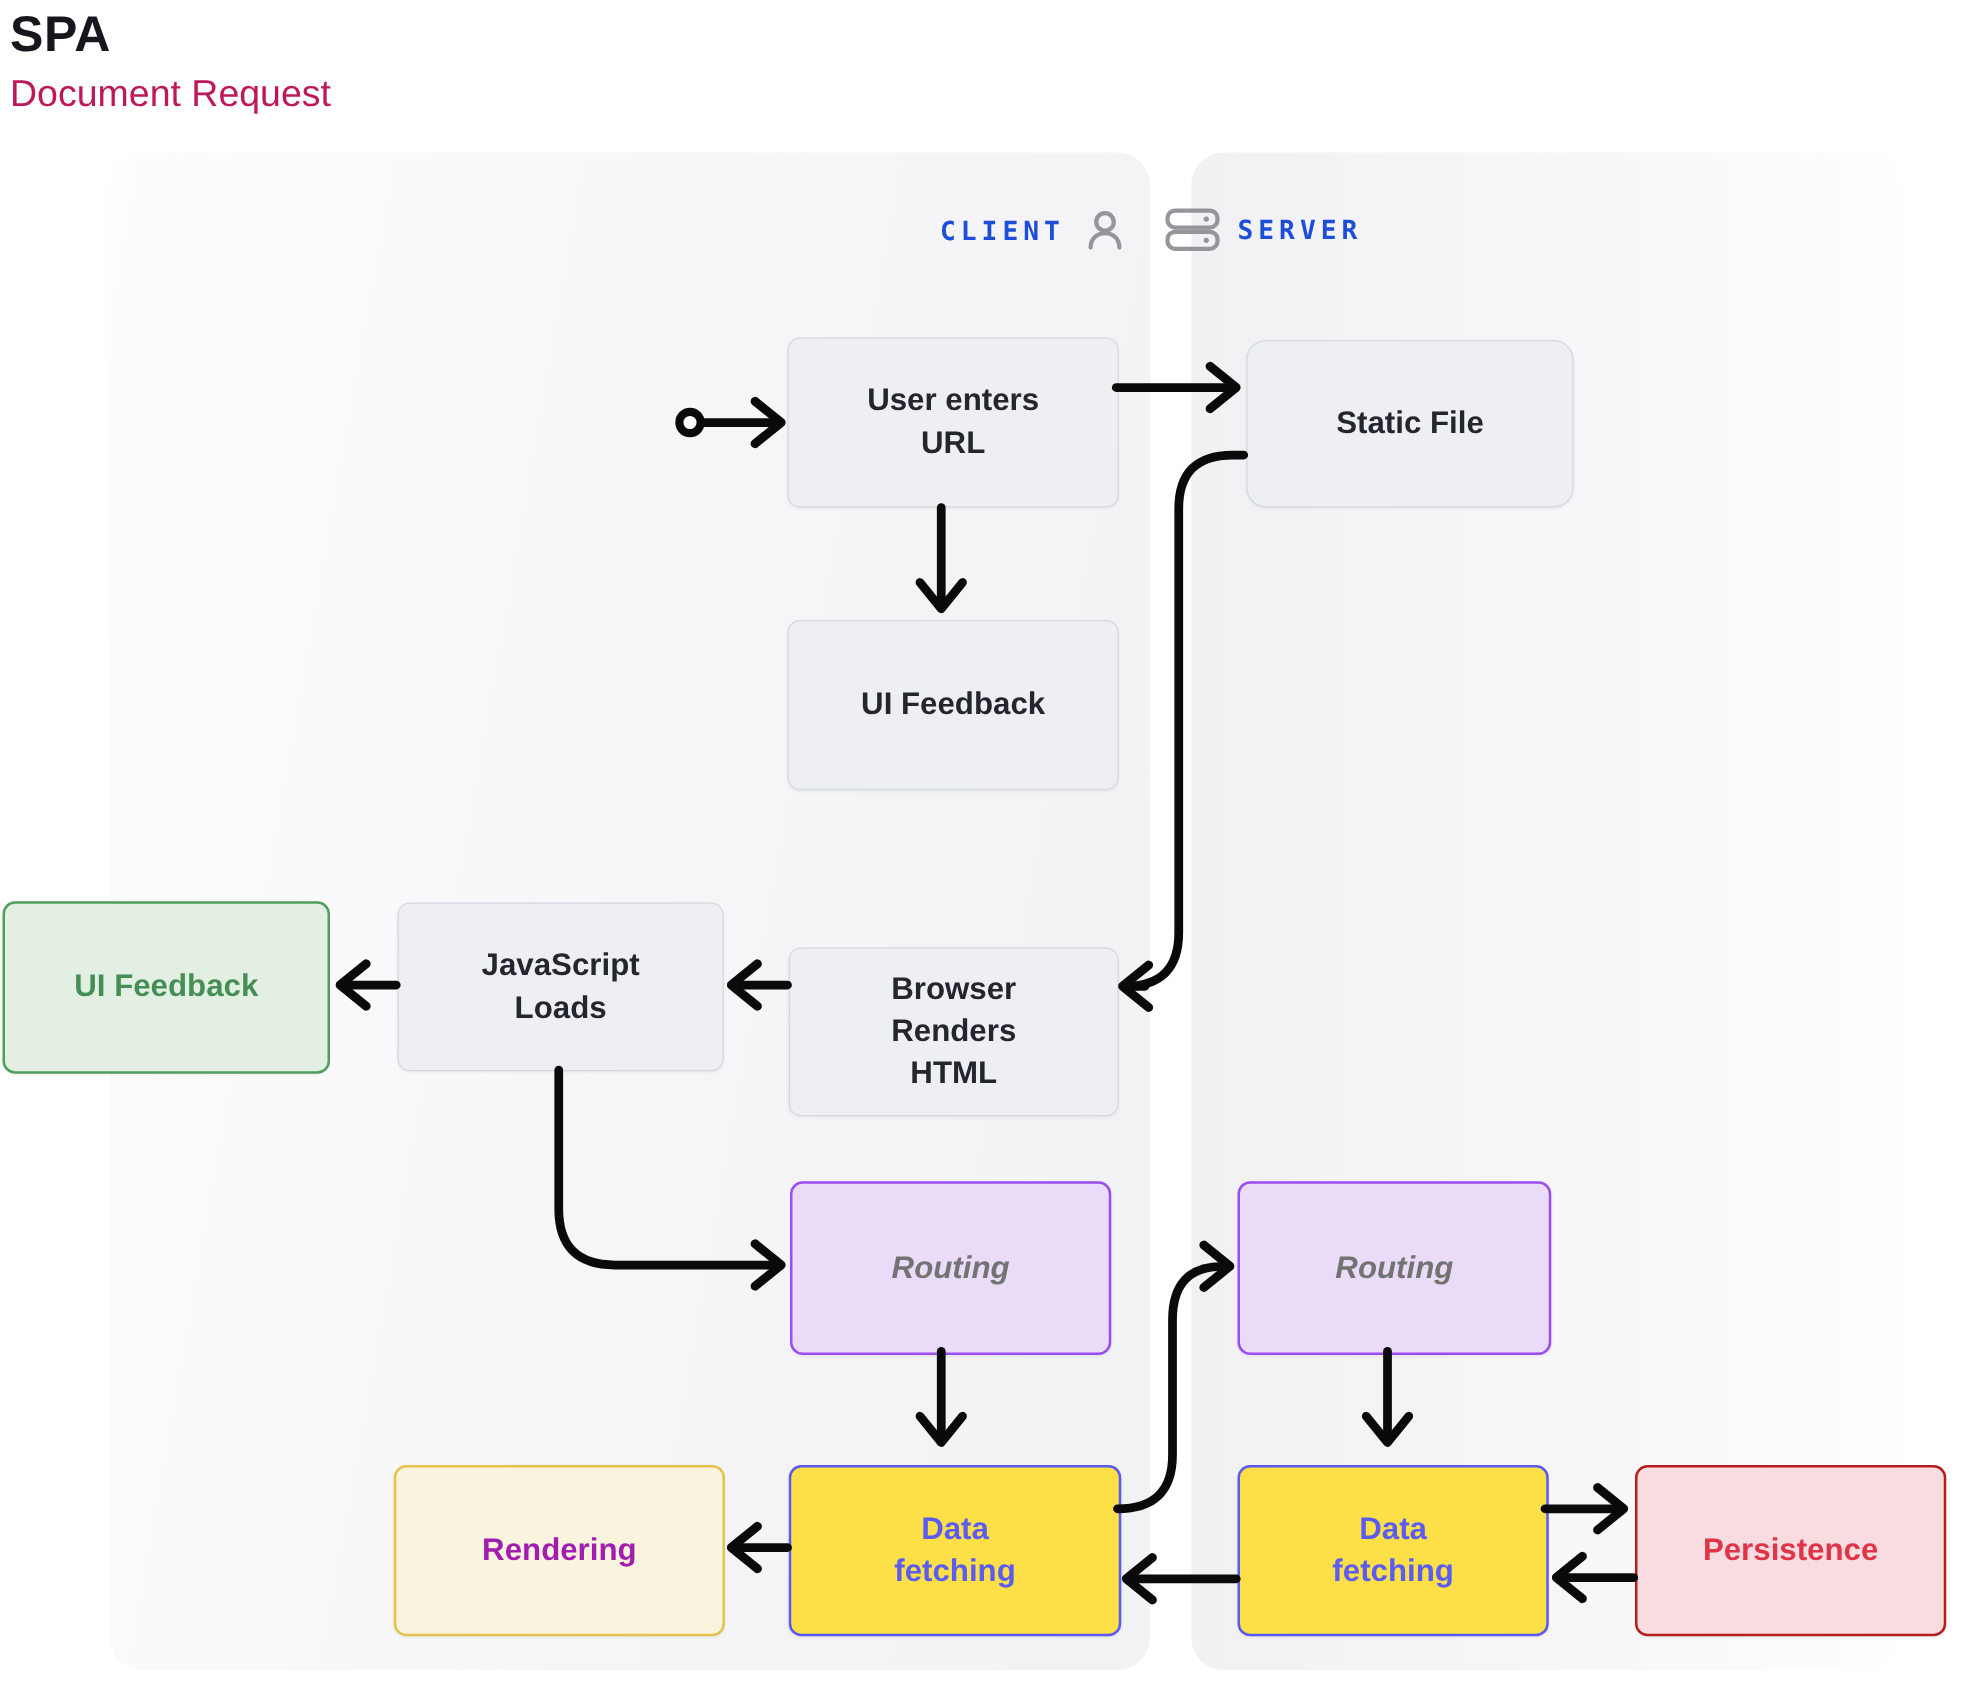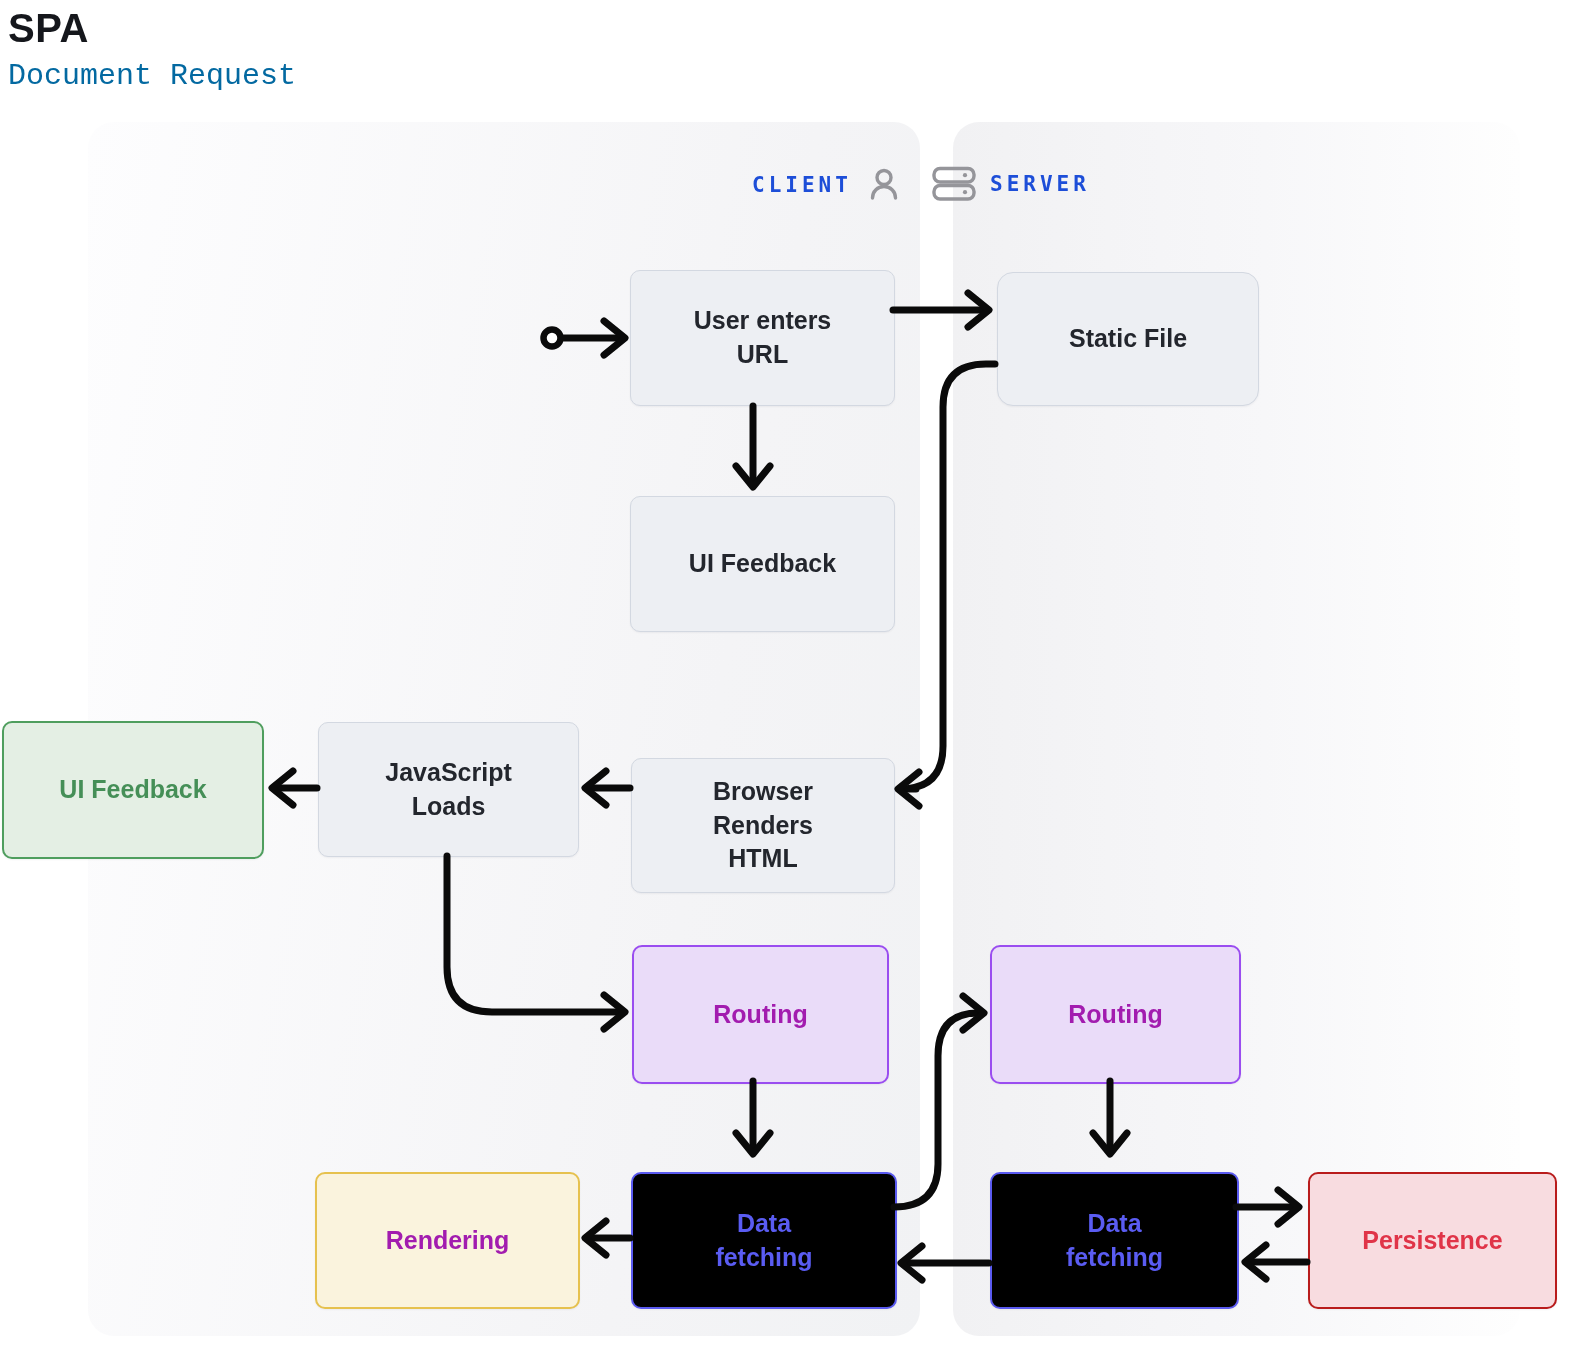--- a/index.html
+++ b/index.html
@@ -2,43 +2,43 @@
 <html><head>
 <meta charset="utf-8">
 <style>
   html,body{margin:0;padding:0;}
   body{
     width:1584px;height:1350px;position:relative;background:#ffffff;
     font-family:"Liberation Sans",sans-serif;overflow:hidden;
   }
   .titleblock{position:absolute;left:8px;top:6px;}
   .title{font-size:40px;font-weight:800;color:#15171c;letter-spacing:.5px;}
-  .subtitle{font-family:Liberation Mono, monospace;font-size:30px;font-weight:500;color:#0369a1;margin-top:8px;}
+  .subtitle{font-family:Liberation Sans, sans-serif;font-size:30px;font-weight:500;color:#be185d;margin-top:8px;}
 
   .panel{position:absolute;top:122px;height:1214px;border-radius:26px;}
   .panel-client{left:88px;width:832px;background:linear-gradient(100deg,#fdfdfe 0%,#f4f4f6 70%,#f1f2f4 100%);}
   .panel-server{left:953px;width:567px;background:linear-gradient(90deg,#f1f1f3 0%,#f7f7f9 55%,#fefefe 100%);}
 
   .panel-header{position:absolute;top:166px;display:flex;align-items:center;gap:14px;z-index:3;}
   .panel-header .label{
     font-family:"DejaVu Sans Mono",monospace;font-size:21px;font-weight:700;
     letter-spacing:4px;color:#1d4ed8;
   }
   .hdr-client{left:752px;}
   .hdr-server{left:932px;justify-content:flex-end;}
 
   .node{
     position:absolute;border-radius:10px;display:flex;align-items:center;justify-content:center;
     text-align:center;font-size:25px;font-weight:700;line-height:1.35;white-space:pre-line;
     border:1.5px solid #d3d8e1;background:#edeff3;color:#23262d;z-index:2;
     box-shadow:0 1px 2px rgba(16,24,40,.05);
   }
   .node.green {background:#e4efe4;border:2px solid #4f9e5e;color:#458f57;}
-  .node.purple{background:#eadcf9;border:2px solid #9a4df0;color:#a21caf;}
-  .node.indigo{background:#000000;border:2px solid #5a5af0;color:#5a5cf2;}
+  .node.purple{background:#eadcf9;border:2px solid #9a4df0;color:#737373;font-style:italic;}
+  .node.indigo{background:#fde047;border:2px solid #5a5af0;color:#5a5cf2;}
   .node.amber {background:#faf3dd;border:2px solid #e6c14e;color:#a21caf;}
   .node.red   {background:#f8dce0;border:2px solid #b91c1c;color:#e03448;}
 
   .n-user-enters-url {left:630px; top:270px; width:263px;height:134px;}
   .n-static-file     {left:997px; top:272px; width:260px;height:132px;border-radius:16px;}
   .n-ui-feedback-cli {left:630px; top:496px; width:263px;height:134px;}
   .n-browser-renders {left:631px; top:758px; width:262px;height:133px;}
   .n-js-loads        {left:318px; top:722px; width:259px;height:133px;}
   .n-ui-feedback-grn {left:2px;   top:721px; width:258px;height:134px;}
   .n-routing-cli     {left:632px; top:945px; width:253px;height:135px;}

